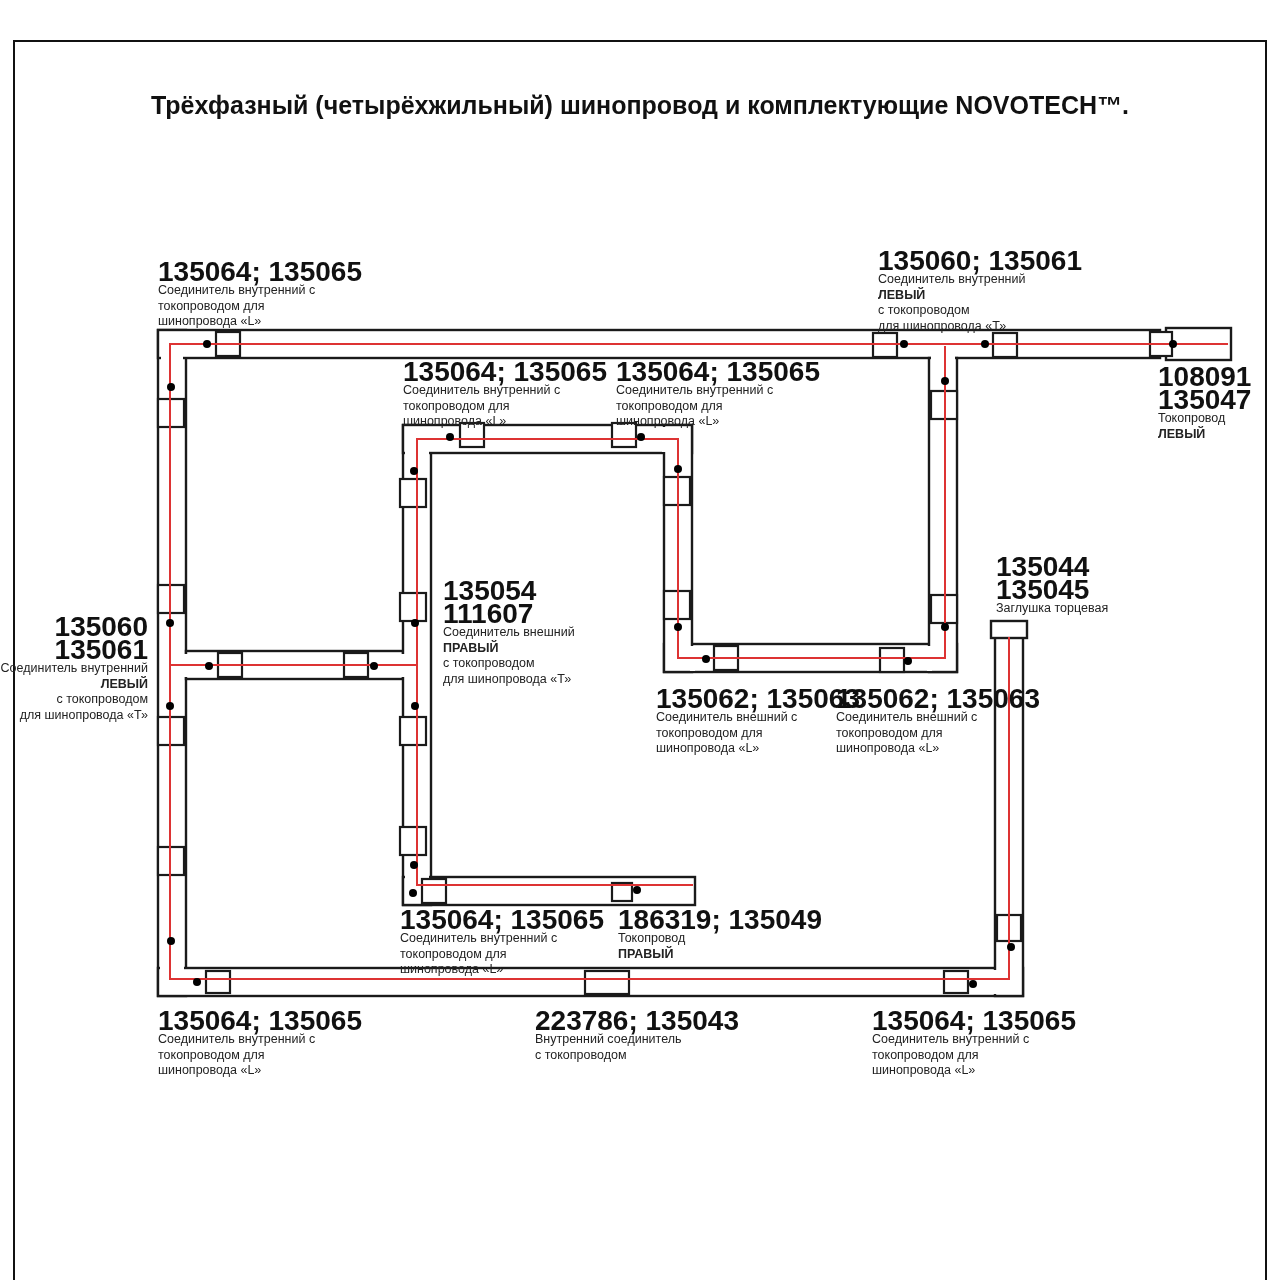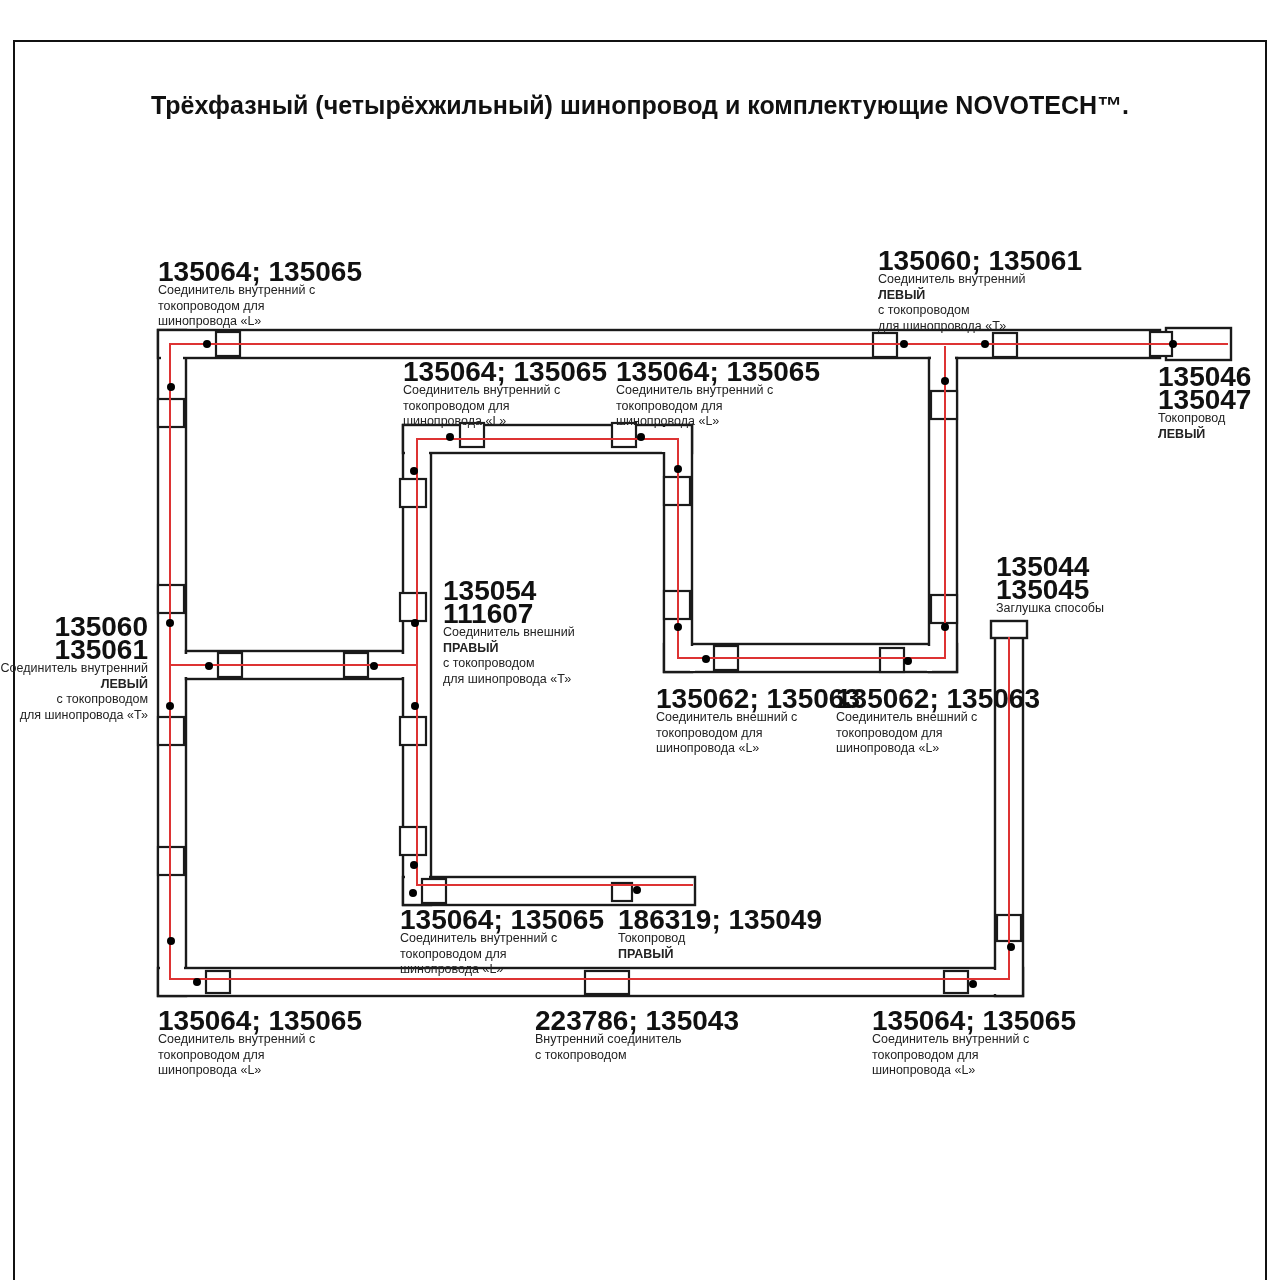--- a/index.html
+++ b/index.html
@@ -135,21 +135,21 @@
         <div class="desc">шинопровода «L»</div>
       </div>
       <div class="plabel" style="left: 878px; top: 222px;">
         <div class="num">135060; 135061</div>
         <div class="desc">Соединитель внутренний</div>
         <div class="desc b">ЛЕВЫЙ</div>
         <div class="desc">с токопроводом</div>
         <div class="desc">для шинопровода «Т»</div>
       </div>
       <div class="plabel" style="left: 1158px; top: 338px;">
-        <div class="num">135046</div>
+        <div class="num">108091</div>
         <div class="num">135047</div>
         <div class="desc">Токопровод</div>
         <div class="desc b">ЛЕВЫЙ</div>
       </div>
       <div class="plabel" style="left: 403px; top: 333px;">
         <div class="num">135064; 135065</div>
         <div class="desc">Соединитель внутренний с</div>
         <div class="desc">токопроводом для</div>
         <div class="desc">шинопровода «L»</div>
       </div>
@@ -171,21 +171,21 @@
         <div class="num">135054</div>
         <div class="num">111607</div>
         <div class="desc">Соединитель внешний</div>
         <div class="desc b">ПРАВЫЙ</div>
         <div class="desc">с токопроводом</div>
         <div class="desc">для шинопровода «Т»</div>
       </div>
       <div class="plabel" style="left: 996px; top: 528px;">
         <div class="num">135044</div>
         <div class="num">135045</div>
-        <div class="desc">Заглушка способы</div>
+        <div class="desc">Заглушка торцевая</div>
       </div>
       <div class="plabel" style="left: 656px; top: 660px;">
         <div class="num">135062; 135063</div>
         <div class="desc">Соединитель внешний с</div>
         <div class="desc">токопроводом для</div>
         <div class="desc">шинопровода «L»</div>
       </div>
       <div class="plabel" style="left: 836px; top: 660px;">
         <div class="num">135062; 135063</div>
         <div class="desc">Соединитель внешний с</div>

